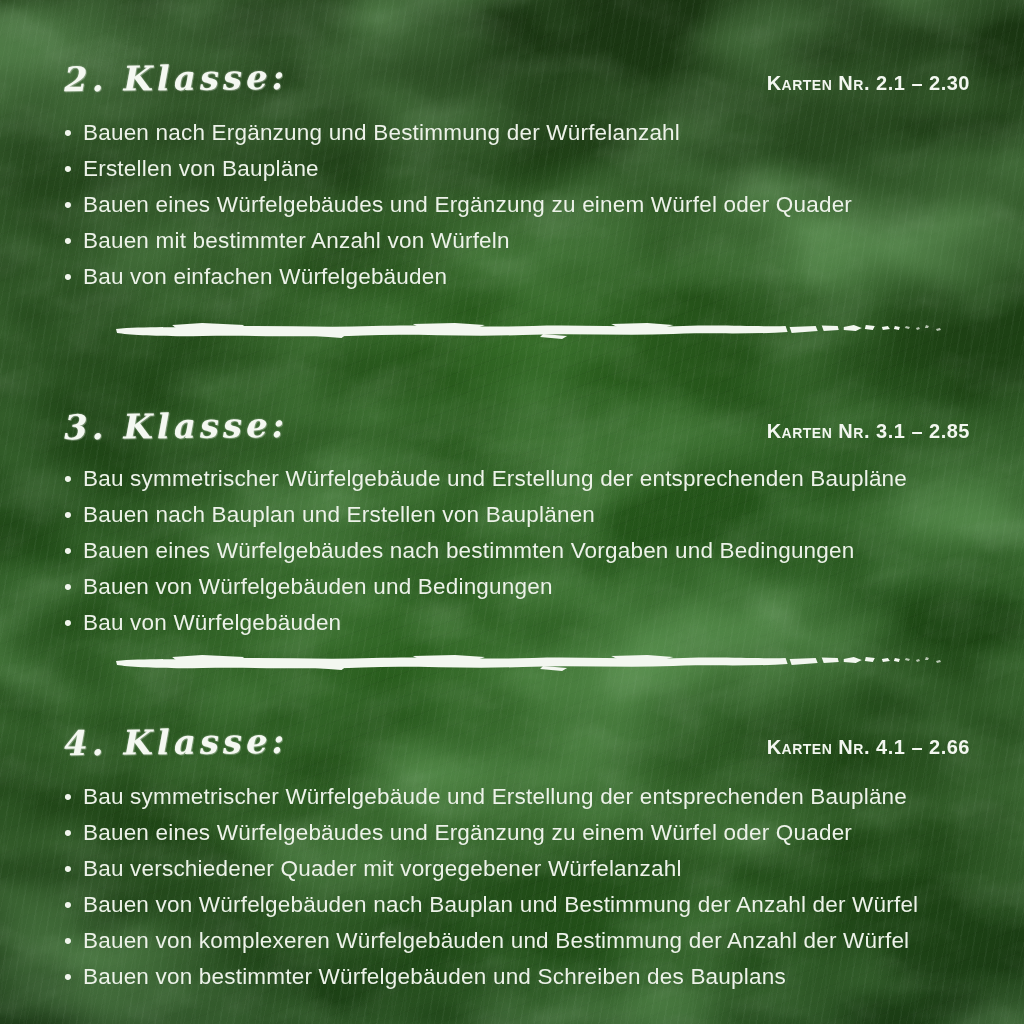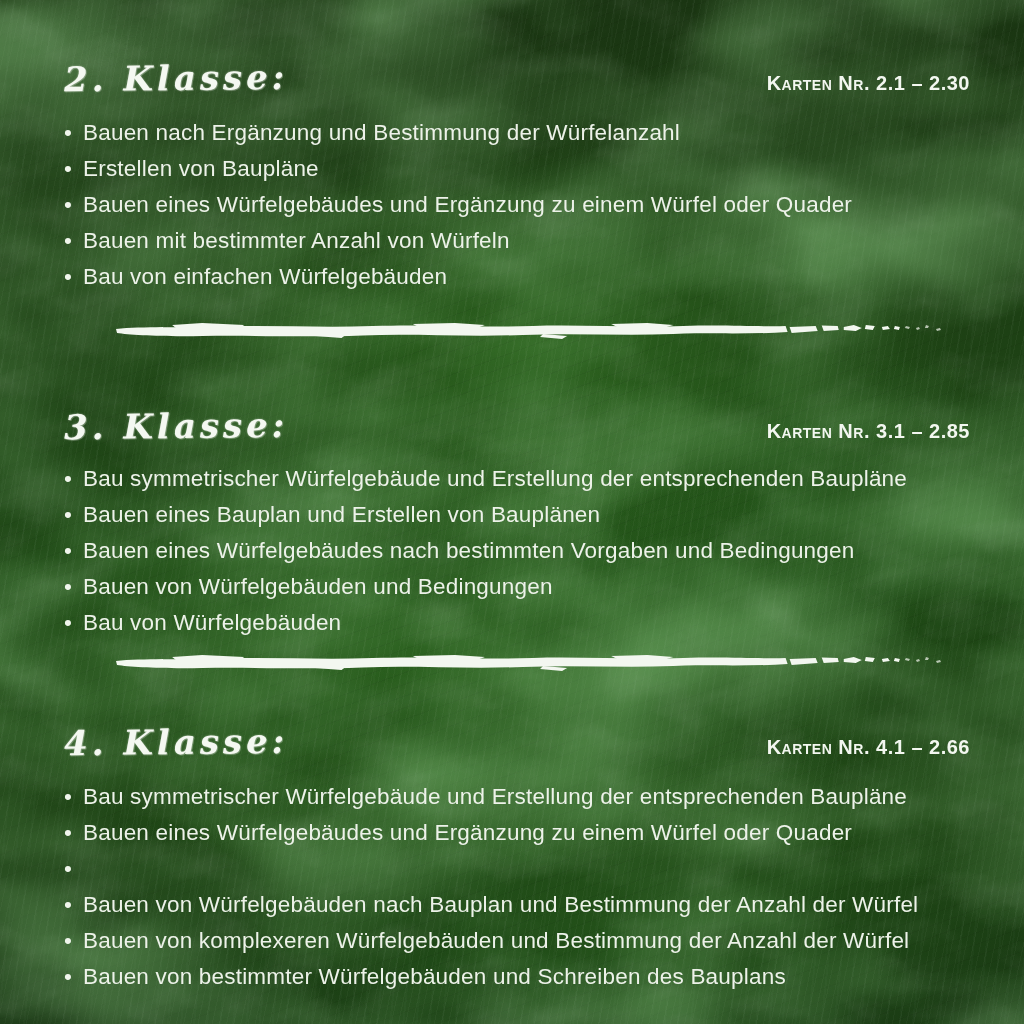--- a/index.html
+++ b/index.html
@@ -170,21 +170,21 @@
       <span class="klasse-title">3. Klasse:</span>
       <span class="karten-label">Karten Nr. 3.1 – 2.85</span>
     </div>
     <ul class="topic-list">
       <li>
           <span class="bullet-dot">•</span>
           <span>Bau symmetrischer Würfelgebäude und Erstellung der entsprechenden Baupläne</span>
         </li>
       <li>
           <span class="bullet-dot">•</span>
-          <span>Bauen eines Bauplan und Erstellen von Bauplänen</span>
+          <span>Bauen nach Bauplan und Erstellen von Bauplänen</span>
         </li>
       <li>
           <span class="bullet-dot">•</span>
           <span>Bauen eines Würfelgebäudes nach bestimmten Vorgaben und Bedingungen</span>
         </li>
       <li>
           <span class="bullet-dot">•</span>
           <span>Bauen von Würfelgebäuden und Bedingungen</span>
         </li>
       <li>
@@ -214,20 +214,21 @@
       <li>
           <span class="bullet-dot">•</span>
           <span>Bau symmetrischer Würfelgebäude und Erstellung der entsprechenden Baupläne</span>
         </li>
       <li>
           <span class="bullet-dot">•</span>
           <span>Bauen eines Würfelgebäudes und Ergänzung zu einem Würfel oder Quader</span>
         </li>
       <li>
           <span class="bullet-dot">•</span>
+          <span>Bau verschiedener Quader mit vorgegebener Würfelanzahl</span>
         </li>
       <li>
           <span class="bullet-dot">•</span>
           <span>Bauen von Würfelgebäuden nach Bauplan und Bestimmung der Anzahl der Würfel</span>
         </li>
       <li>
           <span class="bullet-dot">•</span>
           <span>Bauen von komplexeren Würfelgebäuden und Bestimmung der Anzahl der Würfel</span>
         </li>
       <li>

